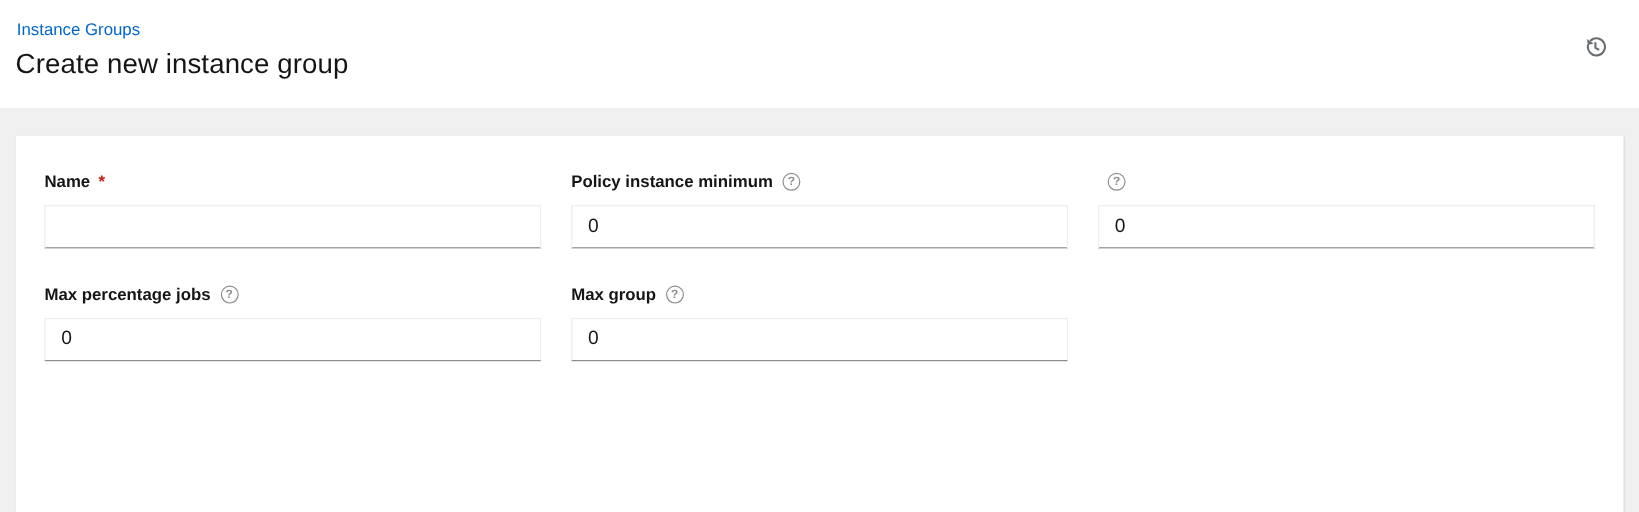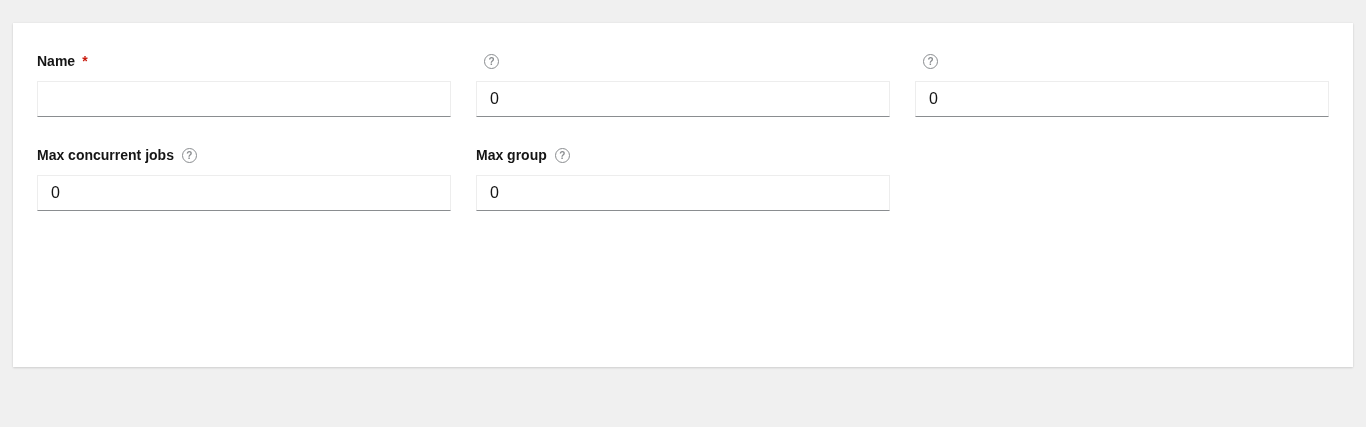--- a/index.html
+++ b/index.html
@@ -137,51 +137,67 @@
     text-decoration: none;
     margin-left: 33px;
     cursor: pointer;
   }
 </style>
 </head>
 <body>
 
 <div class="page">
 
+  <header class="page-header">
+    <nav class="breadcrumb">
+      <a href="#">Instance Groups</a>
+    </nav>
+    <h1 class="page-title">Create new instance group</h1>
+    <button class="history-btn">
+      <span>
+        <svg width="19" height="19" viewBox="0 0 24 24" fill="none">
+          <path d="M7.2 4.6 A9 9 0 1 1 4.2 9.8" stroke="#6a6e73" stroke-width="2.2" fill="none" stroke-linecap="round"></path>
+          <path d="M3.2 3.2 L4.0 9.6 L10.2 8.0 Z" fill="#6a6e73"></path>
+          <path d="M12 7.5 V12.5 L15.2 14.2" stroke="#6a6e73" stroke-width="2.2" fill="none" stroke-linecap="round" stroke-linejoin="round"></path>
+        </svg>
+      </span>
+    </button>
+  </header>
 
   <main class="main">
     <section class="card">
       <form>
         <div class="form-grid">
 
           <div class="form-group">
             <div class="form-label-row">
               <span class="form-label">Name</span>
               <span class="required-star">*</span>
             </div>
             <input class="text-input" type="text" value="" style="">
           </div>
 
           <div class="form-group">
             <div class="form-label-row">
-              <span class="help-icon">?</span>
-            </div>
-            <input class="text-input" type="text" value="0" style="">
-          </div>
-
-          <div class="form-group">
-            <div class="form-label-row">
-              <span class="help-icon">?</span>
-            </div>
-            <input class="text-input" type="text" value="0" style="">
-          </div>
-
-          <div class="form-group">
-            <div class="form-label-row">
-              <span class="form-label">Max concurrent jobs</span>
+              <span class="form-label">Policy instance minimum</span>
+              <span class="help-icon">?</span>
+            </div>
+            <input class="text-input" type="text" value="0" style="">
+          </div>
+
+          <div class="form-group">
+            <div class="form-label-row">
+              <span class="help-icon">?</span>
+            </div>
+            <input class="text-input" type="text" value="0" style="">
+          </div>
+
+          <div class="form-group">
+            <div class="form-label-row">
+              <span class="form-label">Max percentage jobs</span>
               <span class="help-icon">?</span>
             </div>
             <input class="text-input" type="text" value="0" style="">
           </div>
 
           <div class="form-group">
             <div class="form-label-row">
               <span class="form-label">Max group</span>
               <span class="help-icon">?</span>
             </div>

